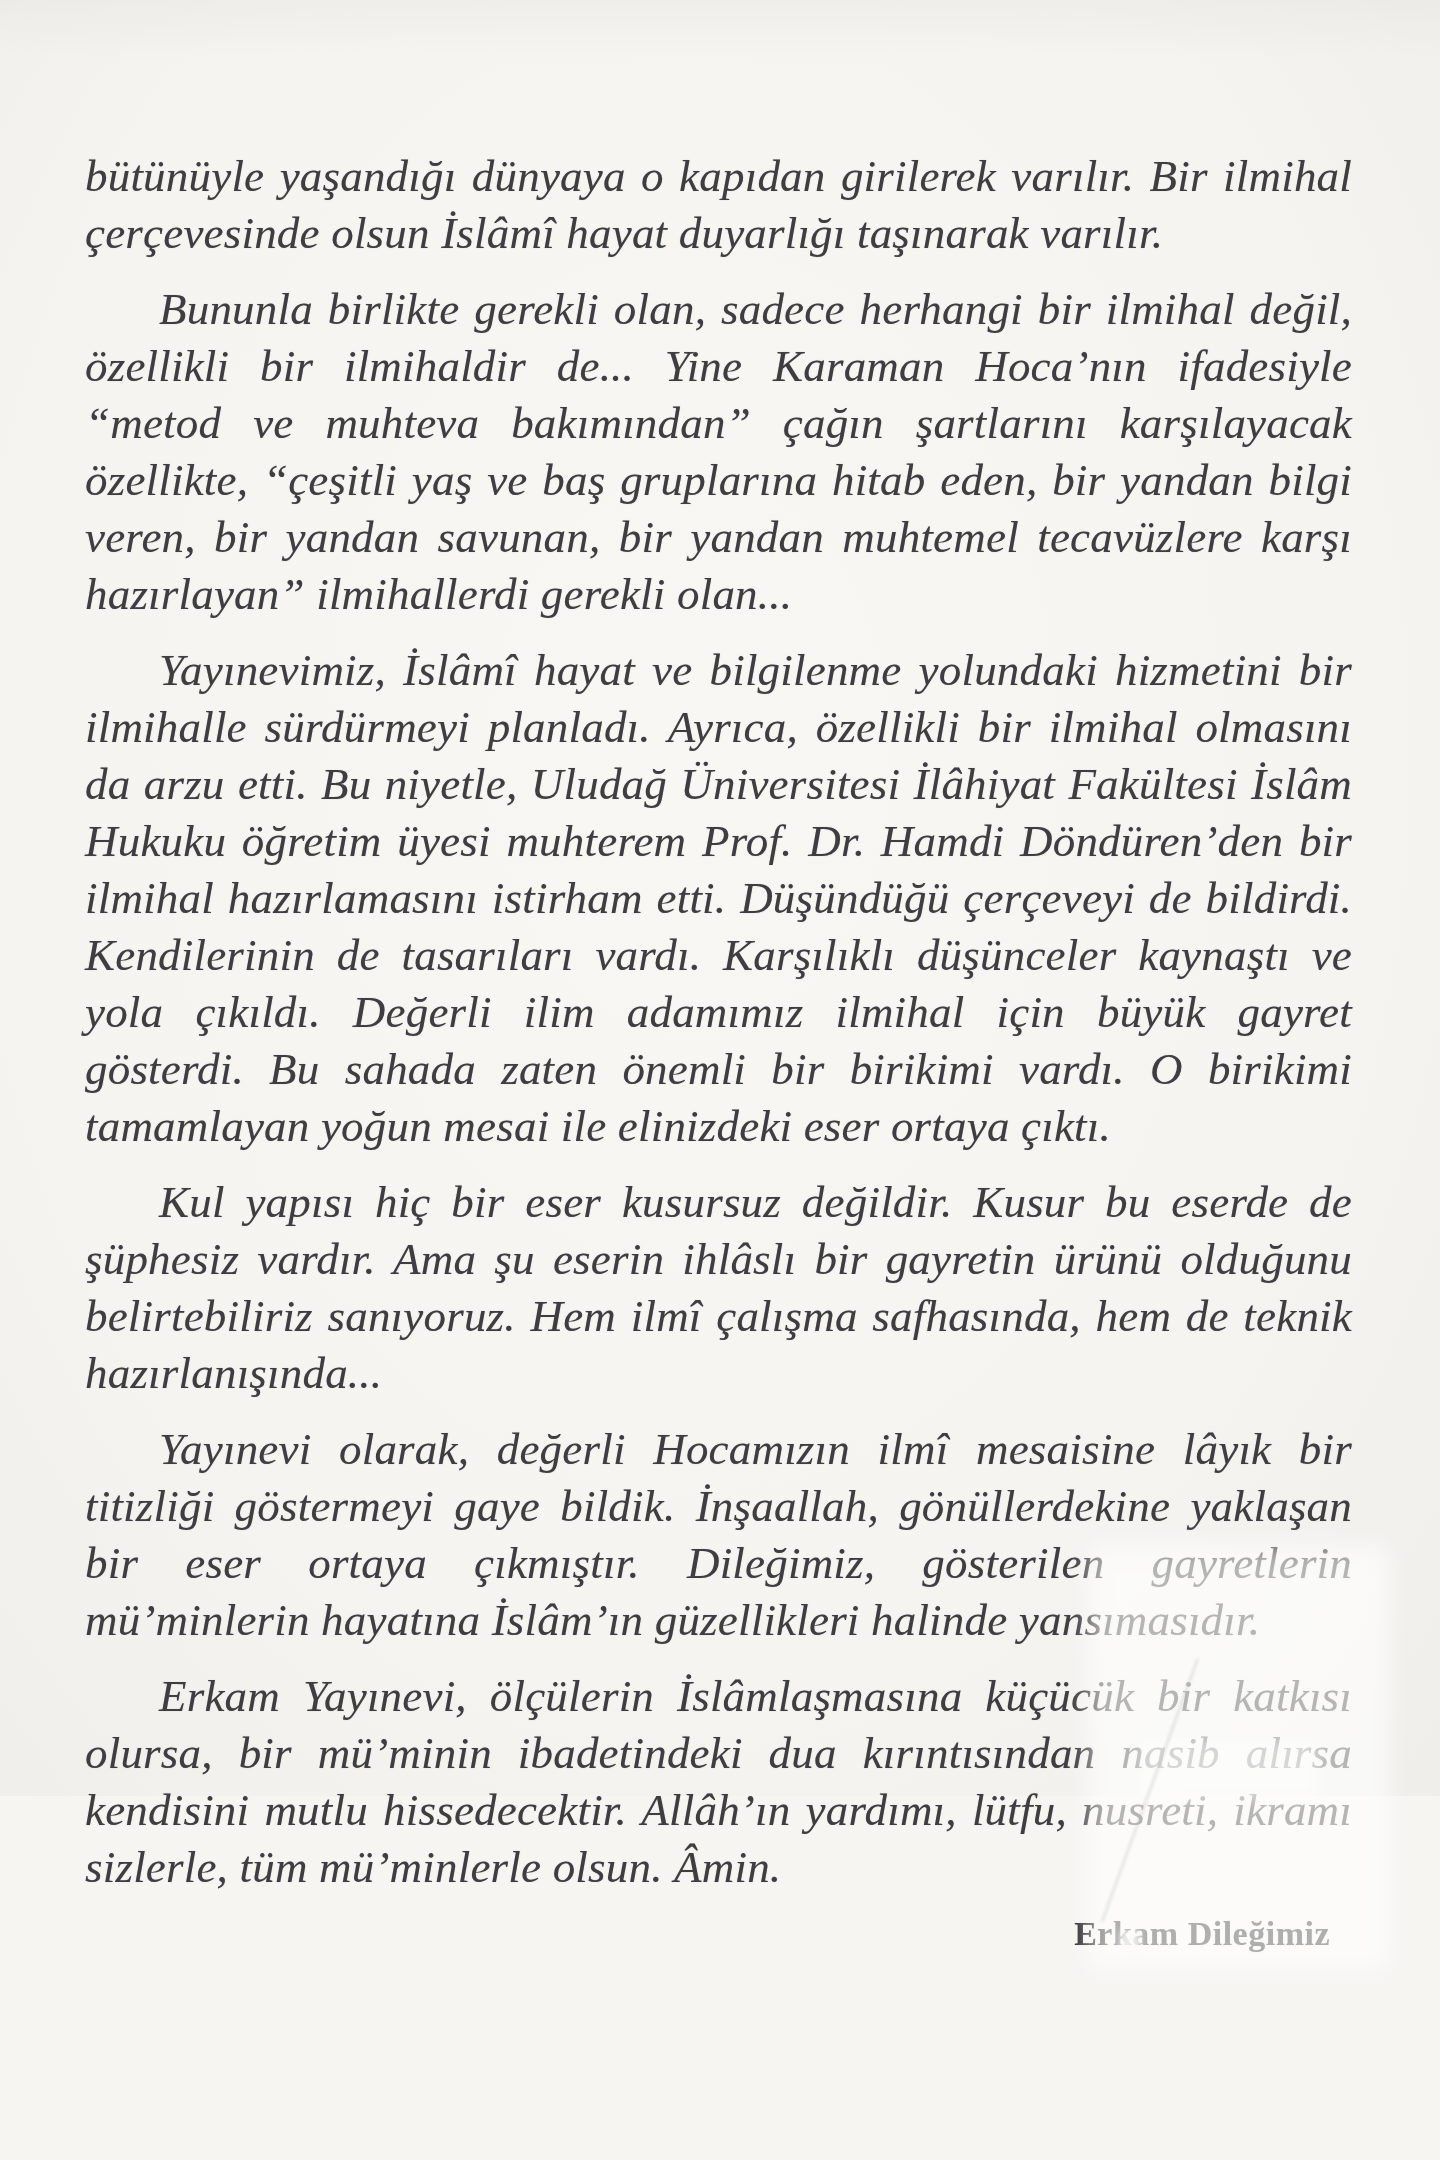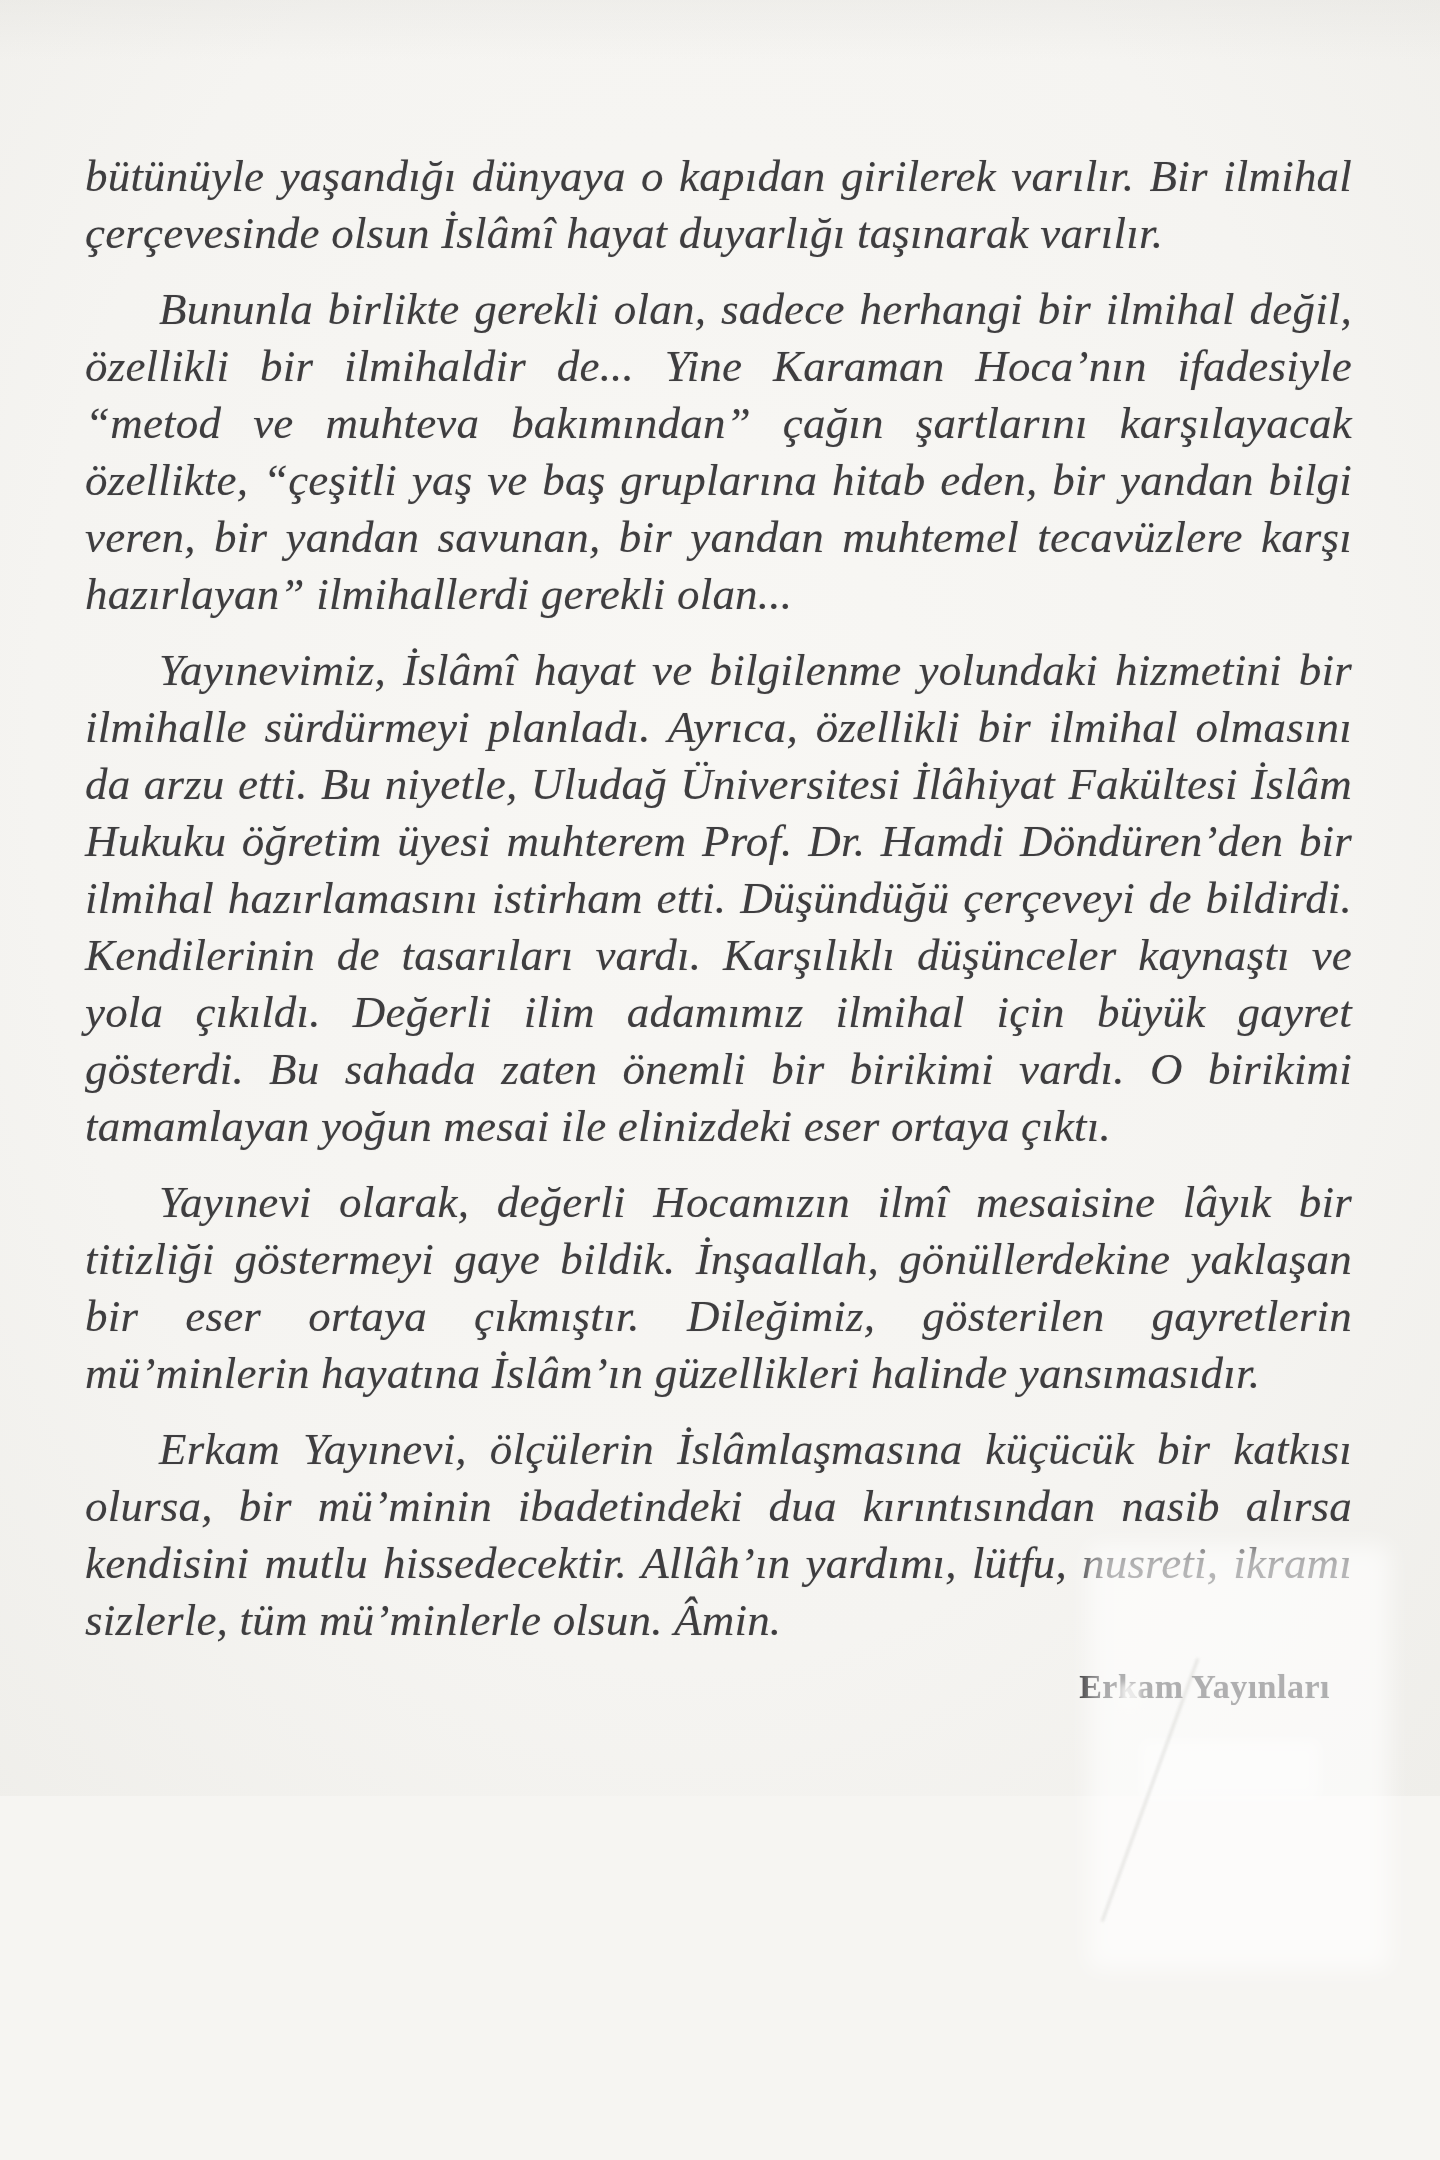--- a/index.html
+++ b/index.html
@@ -94,25 +94,26 @@
 </style>
 </head>
 <body>
 
 <div class="page">
 
   <div class="text-block">
     <p class="para no-indent">bütünüyle yaşandığı dünyaya o kapıdan girilerek varılır. Bir ilmihal çerçevesinde olsun İslâmî hayat duyarlığı taşınarak varılır.</p>
     <p class="para">Bununla birlikte gerekli olan, sadece herhangi bir ilmihal değil, özellikli bir ilmihaldir de... Yine Karaman Hoca’nın ifadesiyle “metod ve muhteva bakımından” çağın şartlarını karşılayacak özellikte, “çeşitli yaş ve baş gruplarına hitab eden, bir yandan bilgi veren, bir yandan savunan, bir yandan muhtemel tecavüzlere karşı hazırlayan” ilmihallerdi gerekli olan...</p>
     <p class="para">Yayınevimiz, İslâmî hayat ve bilgilenme yolundaki hizmetini bir ilmihalle sürdürmeyi planladı. Ayrıca, özellikli bir ilmihal olmasını da arzu etti. Bu niyetle, Uludağ Üniversitesi İlâhiyat Fakültesi İslâm Hukuku öğretim üyesi muhterem Prof. Dr. Hamdi Döndüren’den bir ilmihal hazırlamasını istirham etti. Düşündüğü çerçeveyi de bildirdi. Kendilerinin de tasarıları vardı. Karşılıklı düşünceler kaynaştı ve yola çıkıldı. Değerli ilim adamımız ilmihal için büyük gayret gösterdi. Bu sahada zaten önemli bir birikimi vardı. O birikimi tamamlayan yoğun mesai ile elinizdeki eser ortaya çıktı.</p>
+    <p class="para">Kul yapısı hiç bir eser kusursuz değildir. Kusur bu eserde de şüphesiz vardır. Ama şu eserin ihlâslı bir gayretin ürünü olduğunu belirtebiliriz sanıyoruz. Hem ilmî çalışma safhasında, hem de teknik hazırlanışında...</p>
     <p class="para">Yayınevi olarak, değerli Hocamızın ilmî mesaisine lâyık bir titizliği göstermeyi gaye bildik. İnşaallah, gönüllerdekine yaklaşan bir eser ortaya çıkmıştır. Dileğimiz, gösterilen gayretlerin mü’minlerin hayatına İslâm’ın güzellikleri halinde yansımasıdır.</p>
     <p class="para">Erkam Yayınevi, ölçülerin İslâmlaşmasına küçücük bir katkısı olursa, bir mü’minin ibadetindeki dua kırıntısından nasib alırsa kendisini mutlu hissedecektir. Allâh’ın yardımı, lütfu, nusreti, ikramı sizlerle, tüm mü’minlerle olsun. Âmin.</p>
 
     <div class="signature-row">
-      <span class="signature">Erkam Yayınları</span>
+      <span class="signature">Erkam Dileğimiz</span>
       <span class="k-fade"></span>
     </div>
   </div>
 
   <div class="fade-block"></div>
   <div class="fade-block-2"></div>
   <div class="crease"></div>
 
 </div>
 

